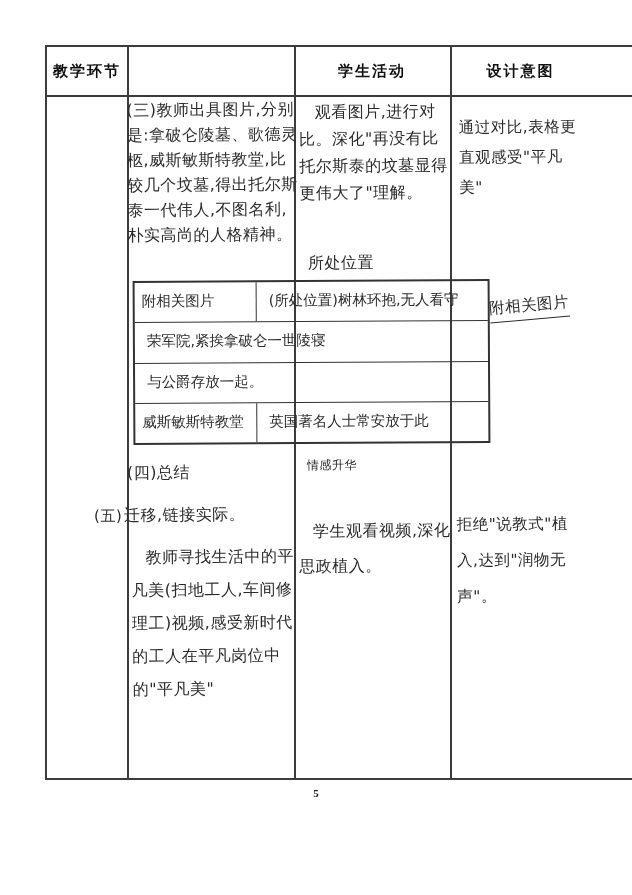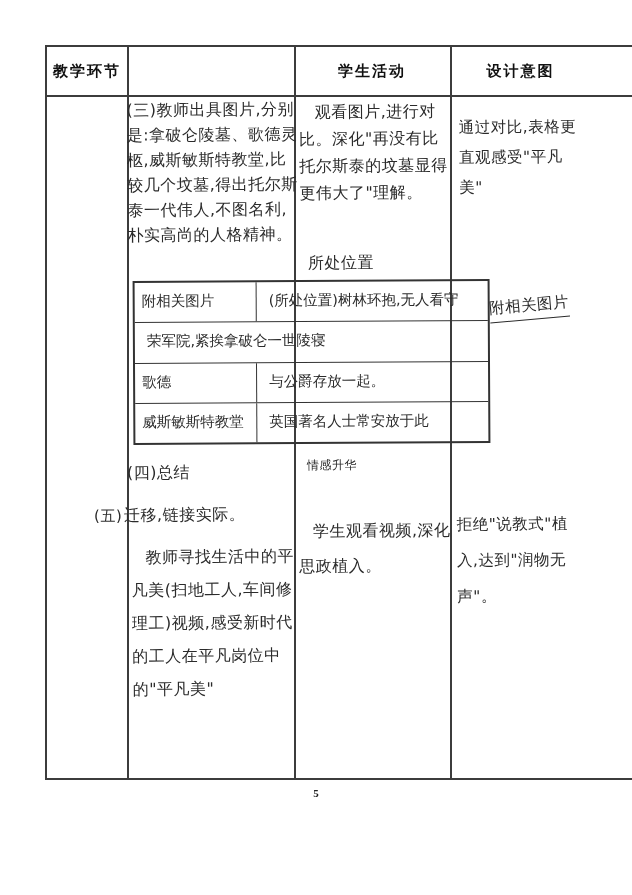--- a/index.html
+++ b/index.html
@@ -112,21 +112,20 @@
 
   <div class="compare-table">
     <div class="ct-row">
       <div class="ct-name">附相关图片</div>
       <div class="ct-loc">(所处位置)树林环抱,无人看守</div>
     </div>
     <div class="ct-row">
       <div class="ct-loc">荣军院,紧挨拿破仑一世陵寝</div>
     </div>
     <div class="ct-row">
-      <div class="ct-name">歌德</div>
       <div class="ct-loc">与公爵存放一起。</div>
     </div>
     <div class="ct-row">
       <div class="ct-name">威斯敏斯特教堂</div>
       <div class="ct-loc">英国著名人士常安放于此</div>
     </div>
   </div>
 
   <div class="hw intent-note">附相关图片</div>
 

